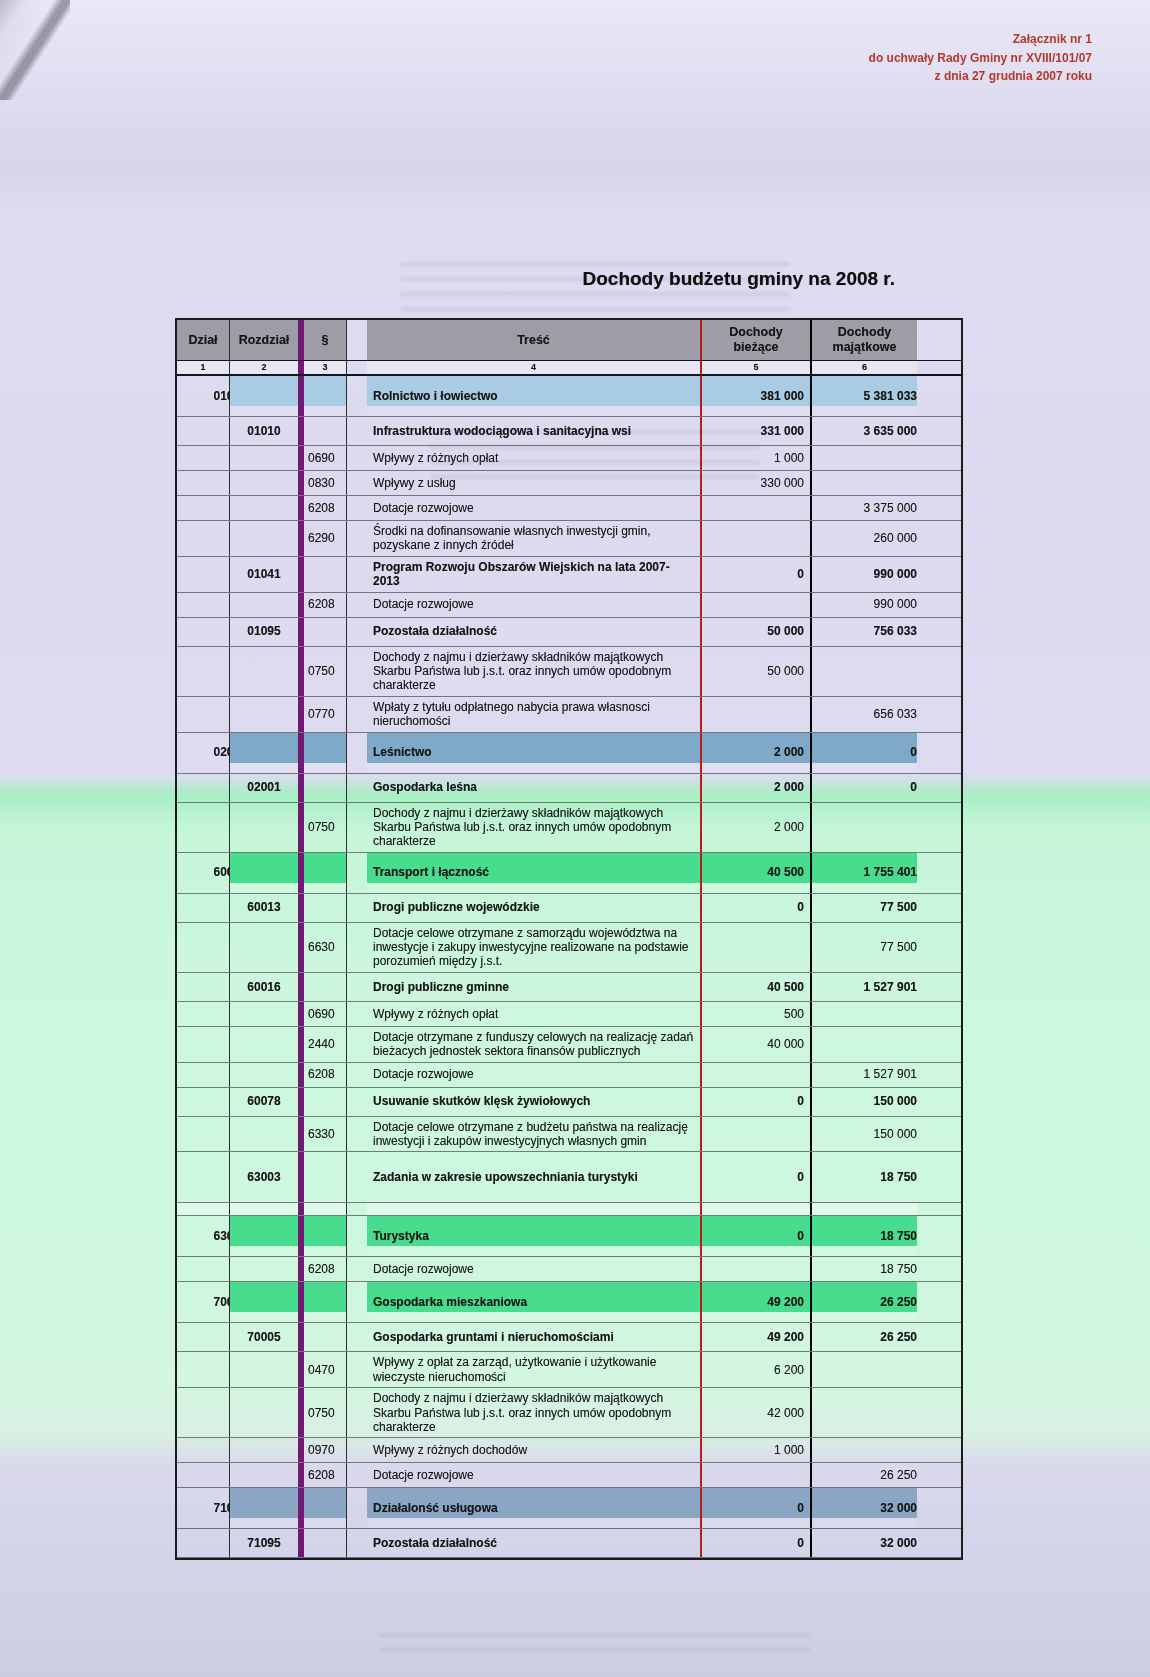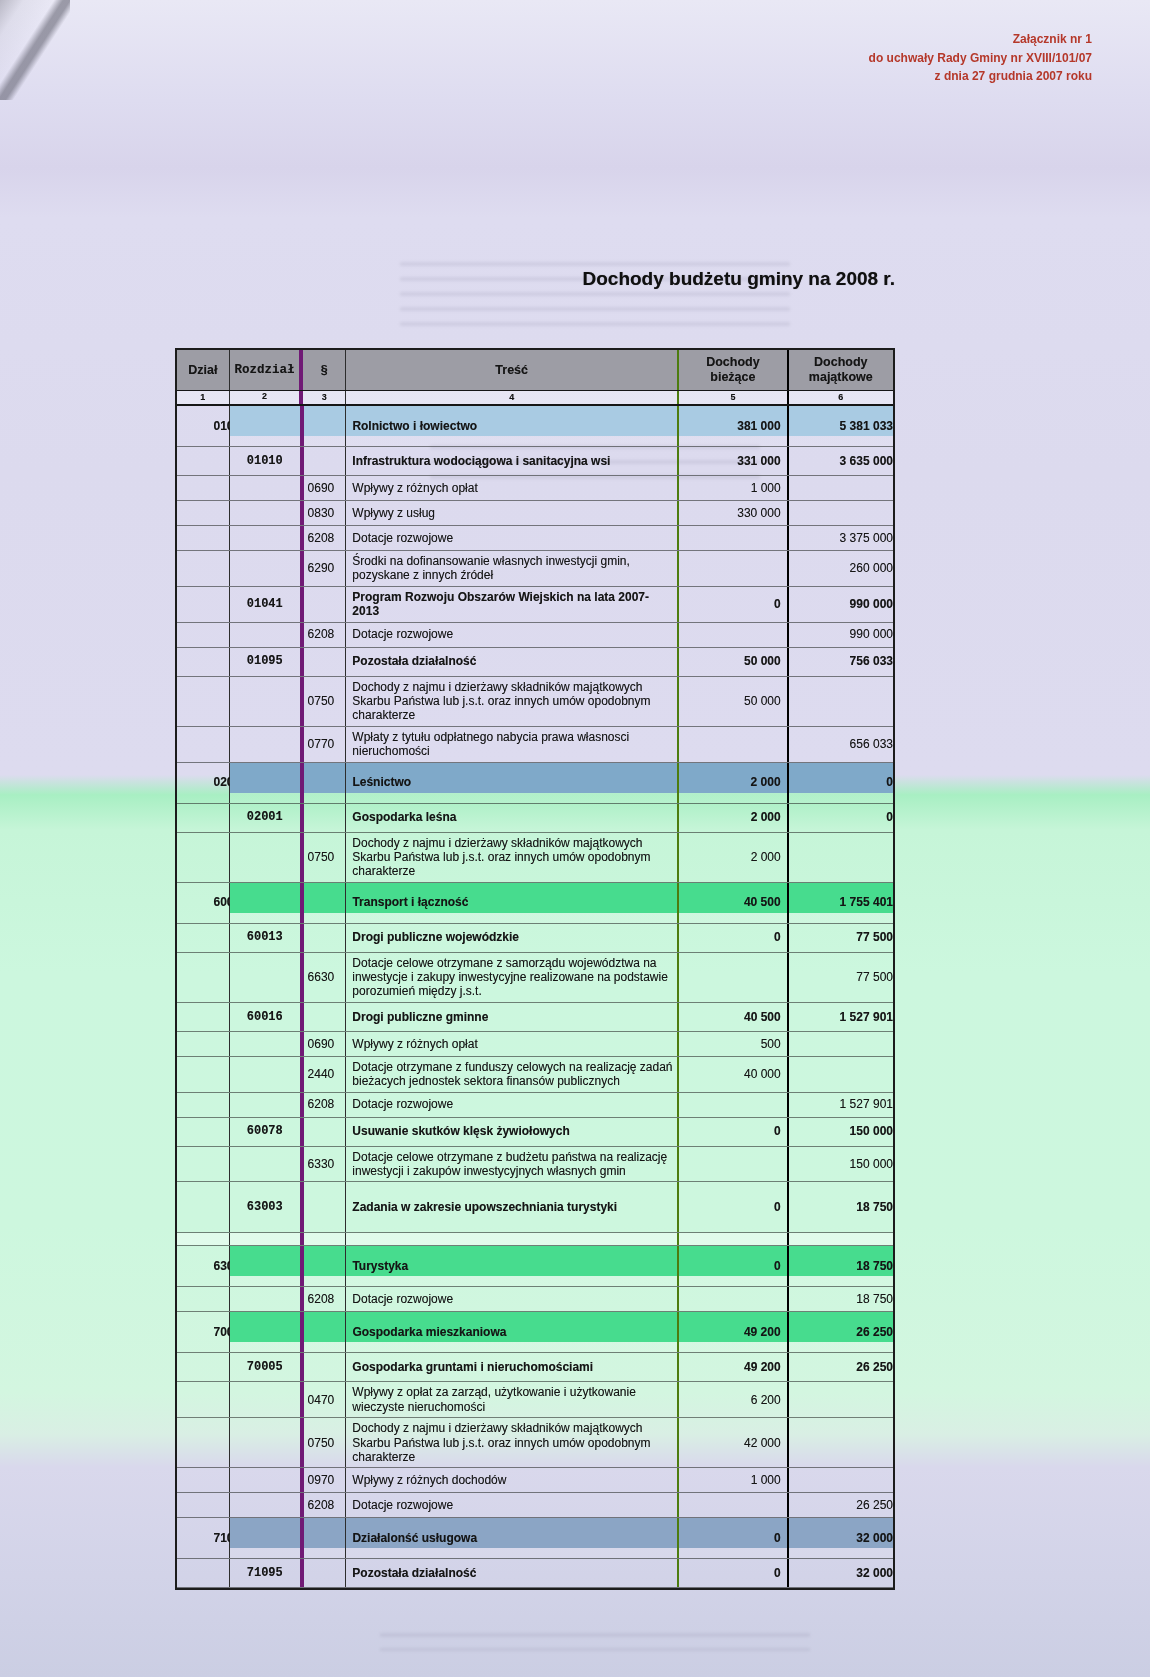--- a/index.html
+++ b/index.html
@@ -27,34 +27,34 @@
     position:absolute;top:30px;left:0;width:1092px;text-align:right;
     font-size:12px;font-weight:bold;line-height:1.55;
     color:var(--note-red,#b5382a);
   }
   .title{
     position:absolute;left:175px;width:720px;top:268px;text-align:right;
     font-size:19px;font-weight:bold;color:#101010;
     text-shadow:0 0 .7px rgba(0,0,0,.5);
   }
   .table{
-    position:absolute;left:175px;top:348px;width:720px;
+    position:absolute;left:175px;top:318px;width:788px;
     border:2px solid #1c1c1c;box-sizing:border-box;
     font-size:12px;line-height:1.2;
     text-shadow:0 0 .5px rgba(10,10,10,.4);
   }
   .r{display:flex;width:100%;box-sizing:border-box;border-bottom:1px solid rgba(45,48,46,.6);}
   .c{
     box-sizing:border-box;display:flex;align-items:center;
     padding:3px 4px;min-height:0;
   }
   .c-dzial{width:53px;justify-content:center;border-right:1px solid #2d2d2d;padding-left:45px;}
-  .c-rozdzial{width:74px;justify-content:center;border-right:4px solid #701a75;font-family:Liberation Mono, monospace;}
+  .c-rozdzial{width:74px;justify-content:center;border-right:6px solid #701a75;}
   .c-par{width:43px;justify-content:flex-start;border-right:1px solid #2d2d2d;}
-  .c-tresc{width:335px;justify-content:flex-start;border-right:2px solid #4d7c0f;padding-left:6px;}
+  .c-tresc{width:335px;justify-content:flex-start;border-right:2px solid #b91c1c;padding-left:6px;margin-left:20px;}
   .c-biezace{width:110px;justify-content:flex-end;text-align:right;border-right:2px solid #000000;padding-right:6px;}
   .c-majatkowe{width:105px;justify-content:flex-end;text-align:right;padding-right:0;}
   
   .thead .c{background:var(--header-gray,#9d9da5);font-weight:bold;justify-content:center;text-align:center;font-size:12.5px;min-height:40px;padding:2px 3px;}
   .thead{border-bottom:1px solid #161616;}
   .tnums{border-bottom:2px solid #161616;}
   .tnums .c{justify-content:center;font-size:9px;font-weight:bold;min-height:13px;padding:0;background:rgba(255,255,255,.30);}
   
   .r-dzial .c{min-height:40px;font-weight:bold;}
   .r-rozdzial .c{min-height:28px;font-weight:bold;}

